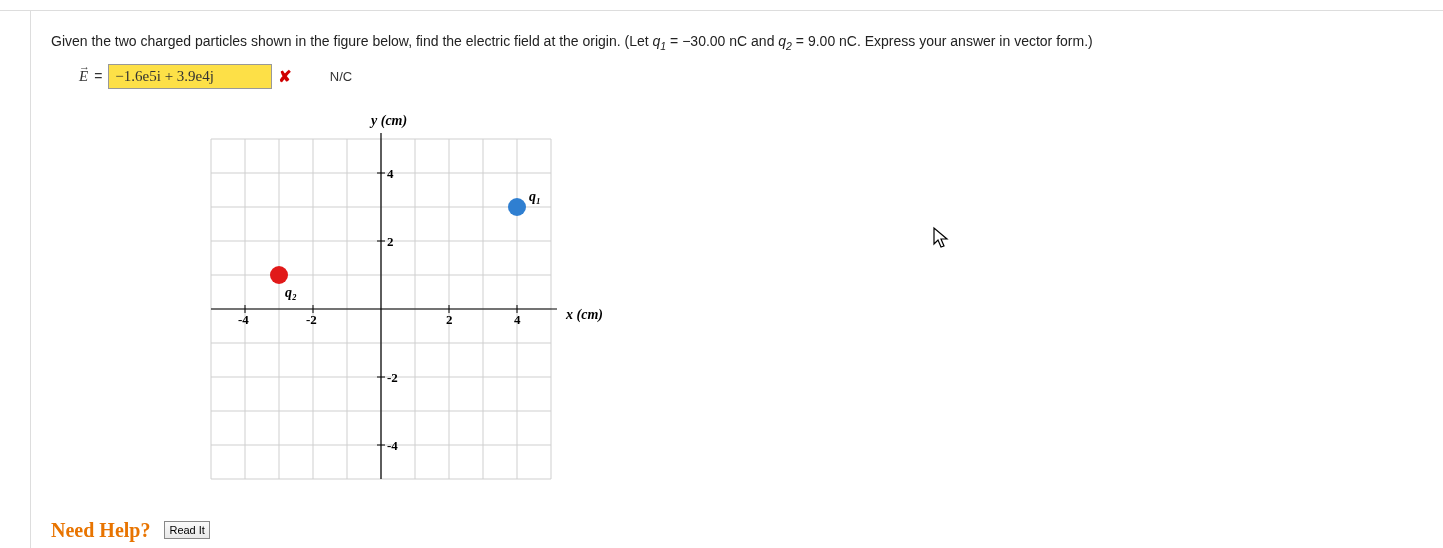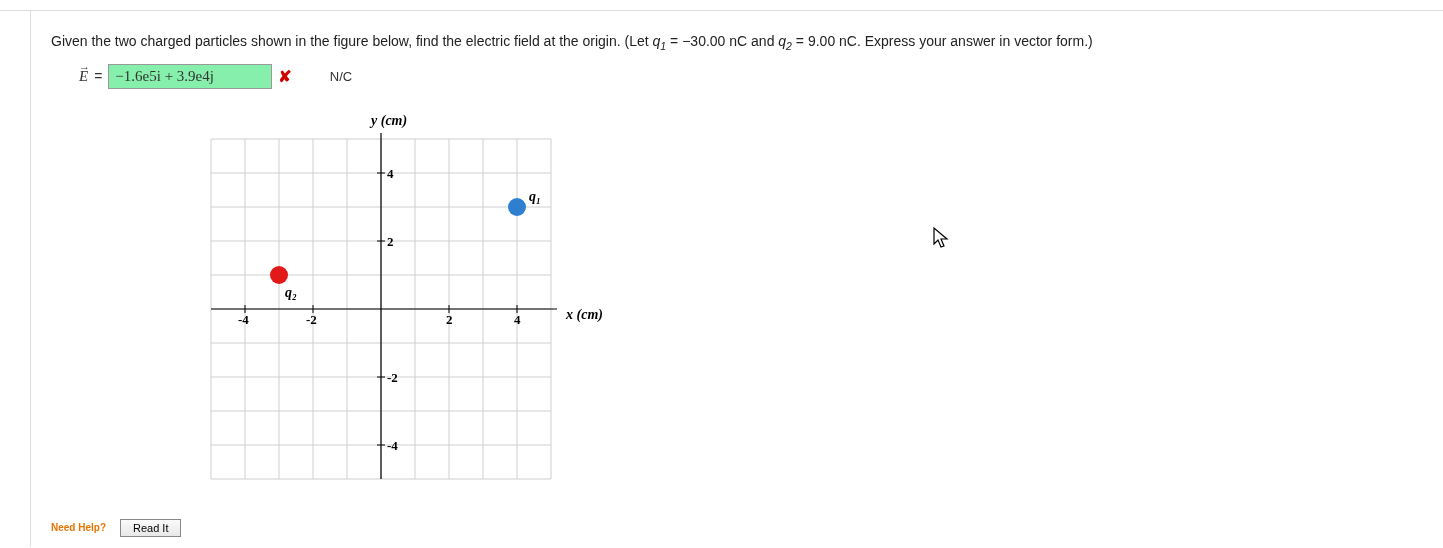--- a/index.html
+++ b/index.html
@@ -51,21 +51,21 @@
     left: 0px;
     font-size: 11px;
     font-style: normal;
   }
   .answer-input {
     border: 1px solid #999;
     padding: 3px 6px;
     font-family: "Times New Roman", serif;
     font-size: 15px;
     min-width: 150px;
-    background: #86efac;
+    background: #fde047;
   }
   .wrong-icon {
     color: #d00000;
     font-weight: bold;
     font-size: 16px;
   }
   .units {
     font-size: 13px;
     margin-left: 32px;
   }
@@ -80,27 +80,28 @@
   svg { display: block; }
   .help-row {
     padding-left: 20px;
     display: flex;
     align-items: center;
     gap: 14px;
   }
   .need-help {
     color: #e87400;
     font-weight: bold;
-    font-size: 10px;
+    font-size: 20px;
+    font-family: Liberation Serif, serif;
   }
   .read-btn {
     background: linear-gradient(#fafafa,#e8e8e8);
     border: 1px solid #888;
     font-size: 11px;
-    padding: 2px 12px;
+    padding: 2px 4px;
     cursor: pointer;
   }
   .cursor-icon {
     position: absolute;
     left: 932px;
     top: 226px;
     pointer-events: none;
   }
 </style>
 </head>

